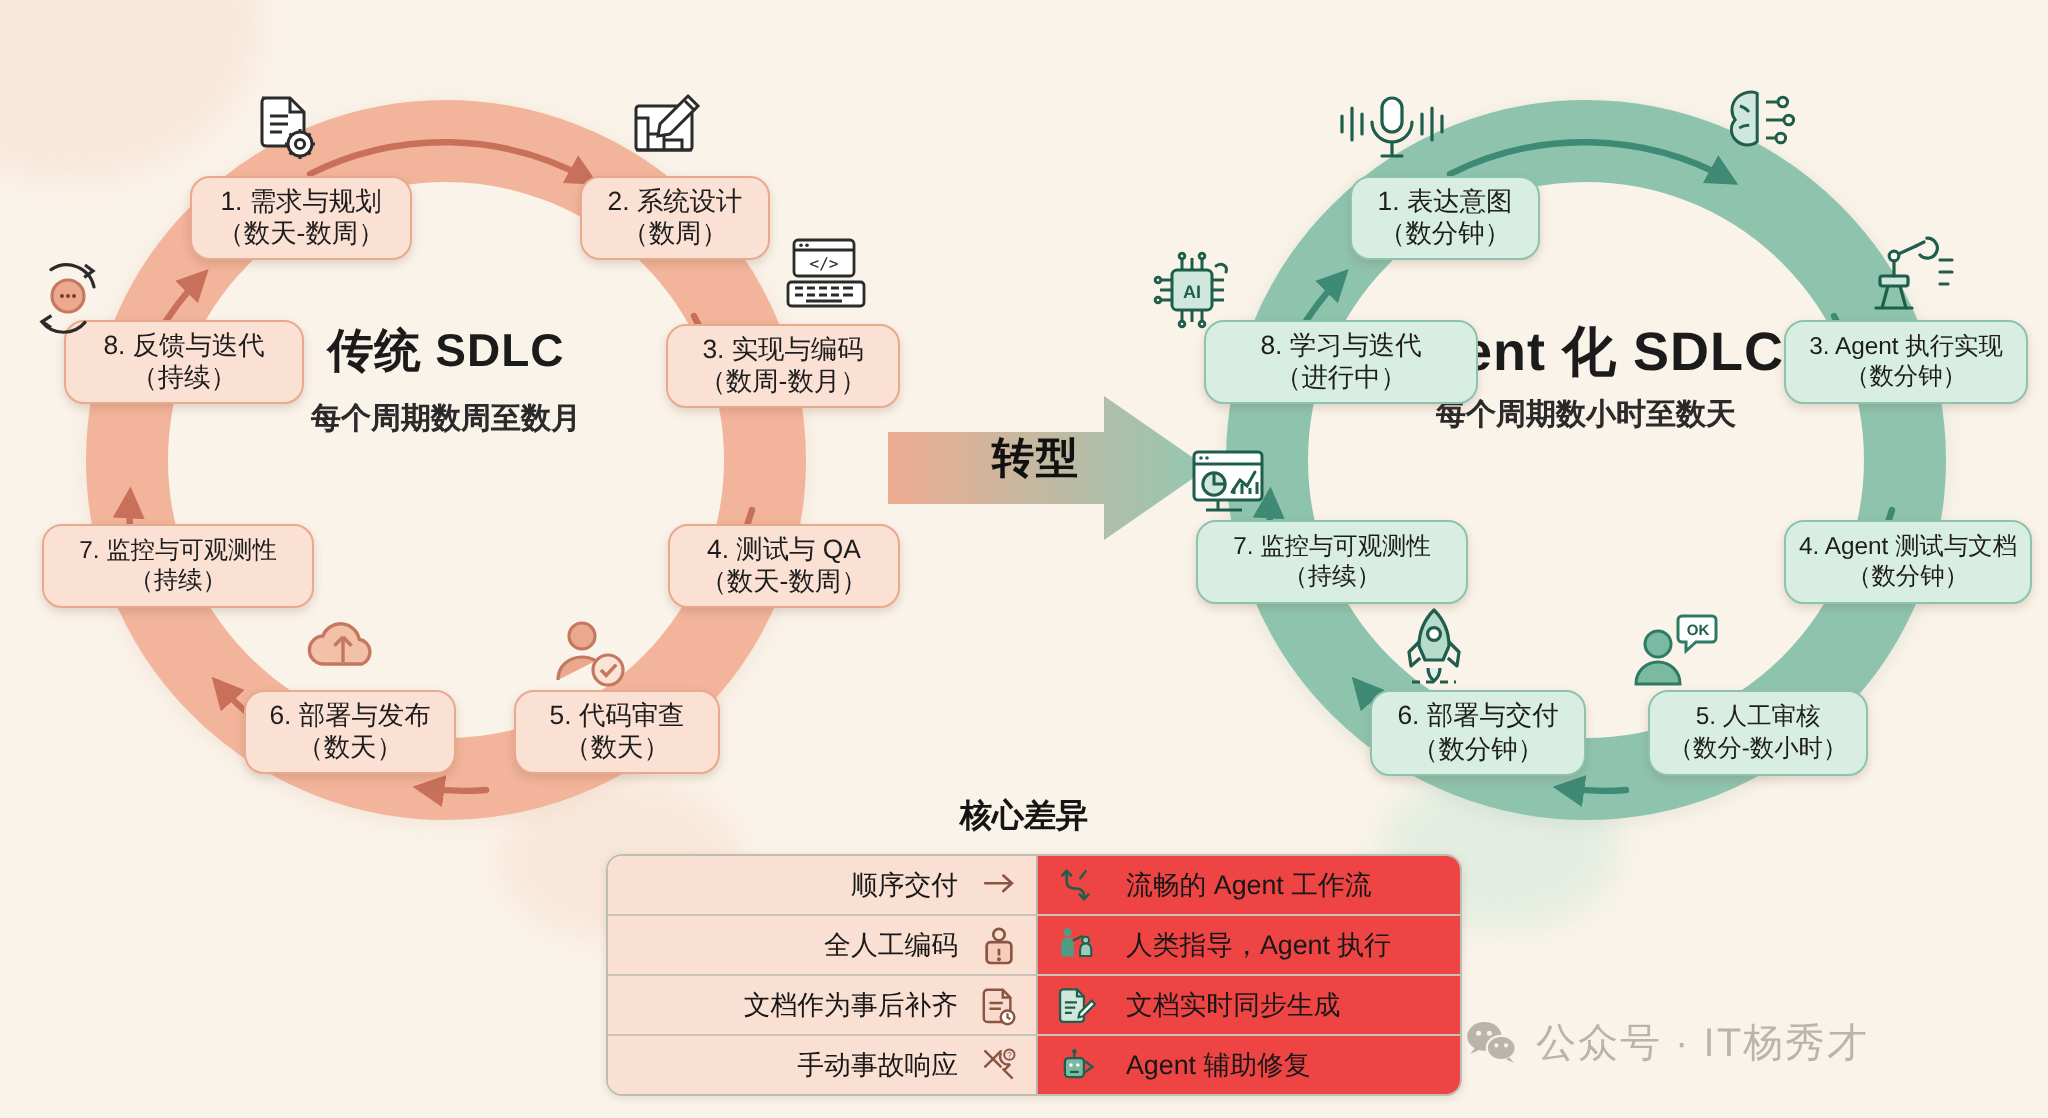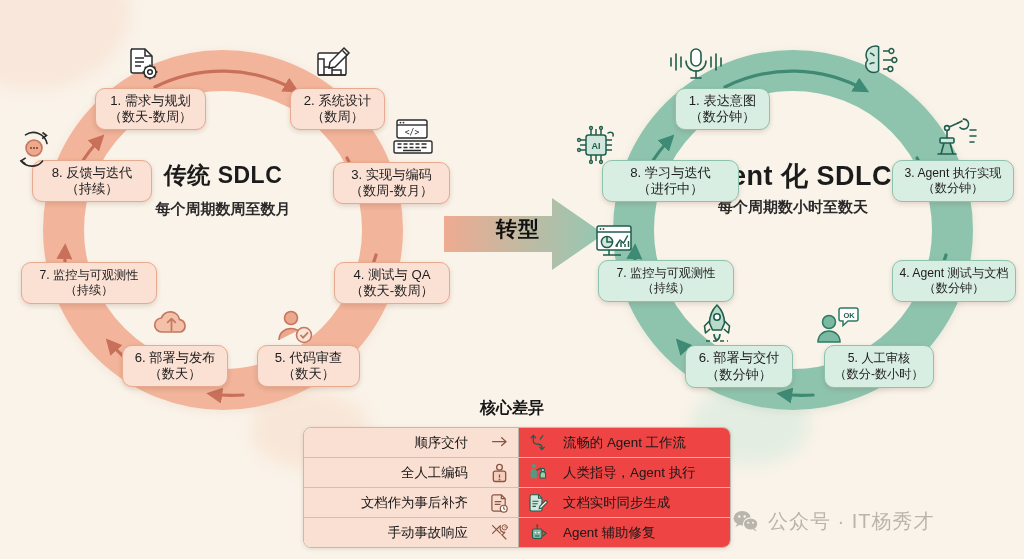--- a/index.html
+++ b/index.html
@@ -78,21 +78,21 @@
   }
   #cmp{
     position:absolute;left:303px;top:427px;width:426px;
     border:1.3px solid #bdbdb2;border-radius:8px;overflow:hidden;
     box-shadow:0 1px 4px rgba(120,100,80,.18);
   }
   .cmp-row{display:flex;height:29px;}
   .cmp-row + .cmp-row{border-top:1.1px solid #c9c3b8;}
   .cmp-left{
     width:214px;background:#fadfd3;display:flex;align-items:center;
-    justify-content:flex-end;gap:22px;padding-right:9px;box-sizing:border-box;
+    justify-content:flex-end;gap:11px;padding-right:9px;box-sizing:border-box;
   }
   .cmp-right{
     flex:1;background:#ef4444;display:flex;align-items:center;
     gap:15px;padding-left:10px;box-sizing:border-box;
     border-left:1.1px solid #b9b3a8;
   }
   .cmp-txt{font-size:13.4px;color:#171717;white-space:nowrap;}
   .cmp-ico{width:19px;height:19px;flex:none;line-height:0;}
   .cmp-ico svg{display:block;}
 

